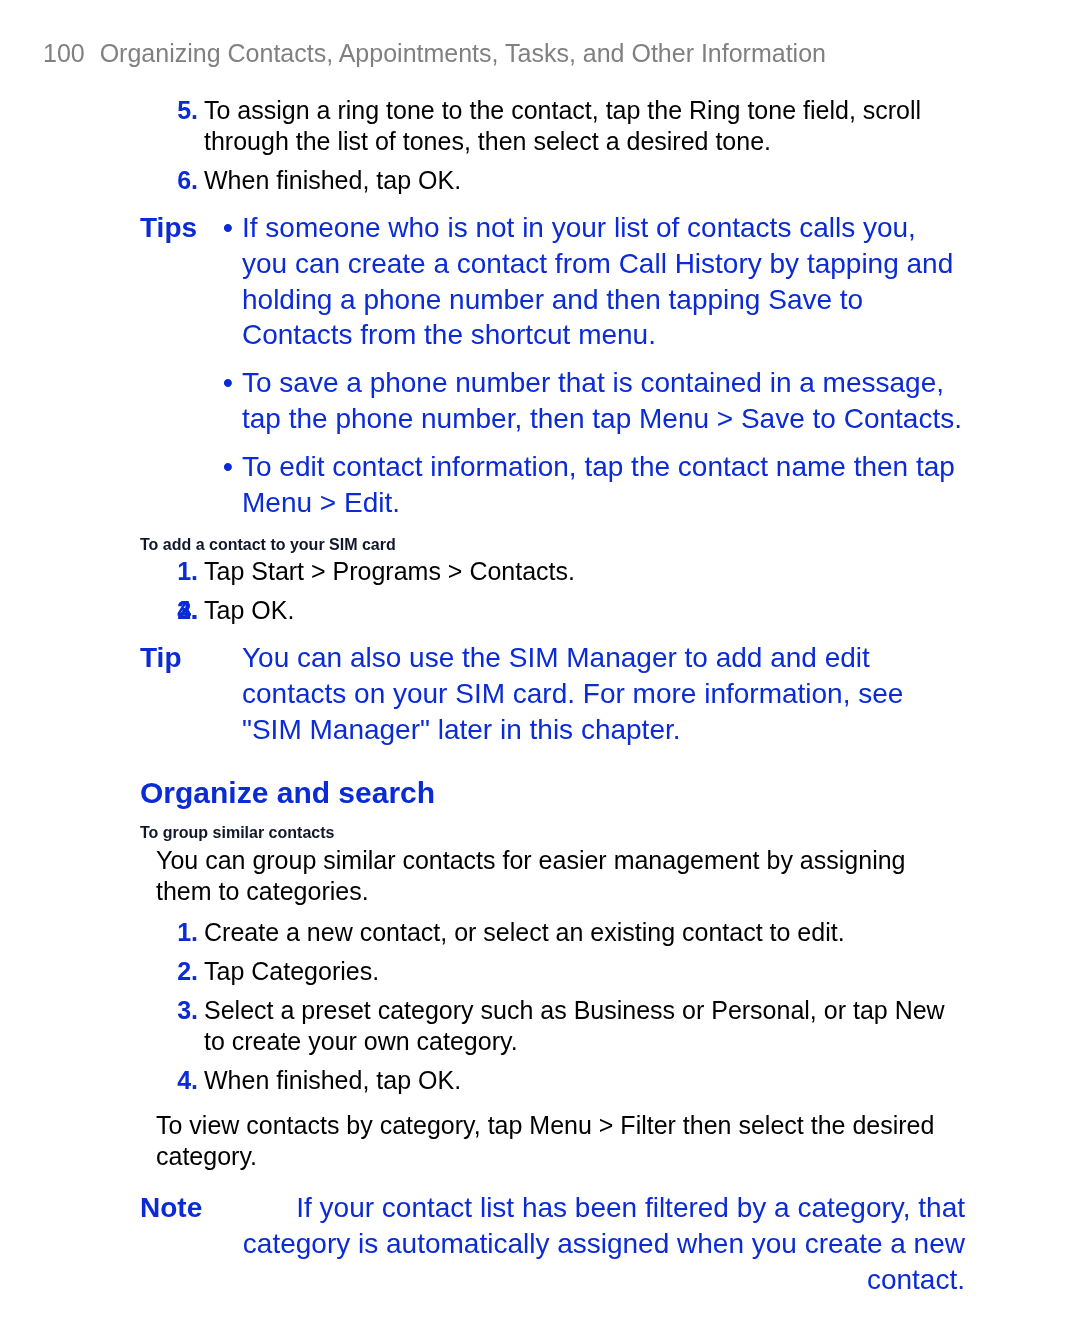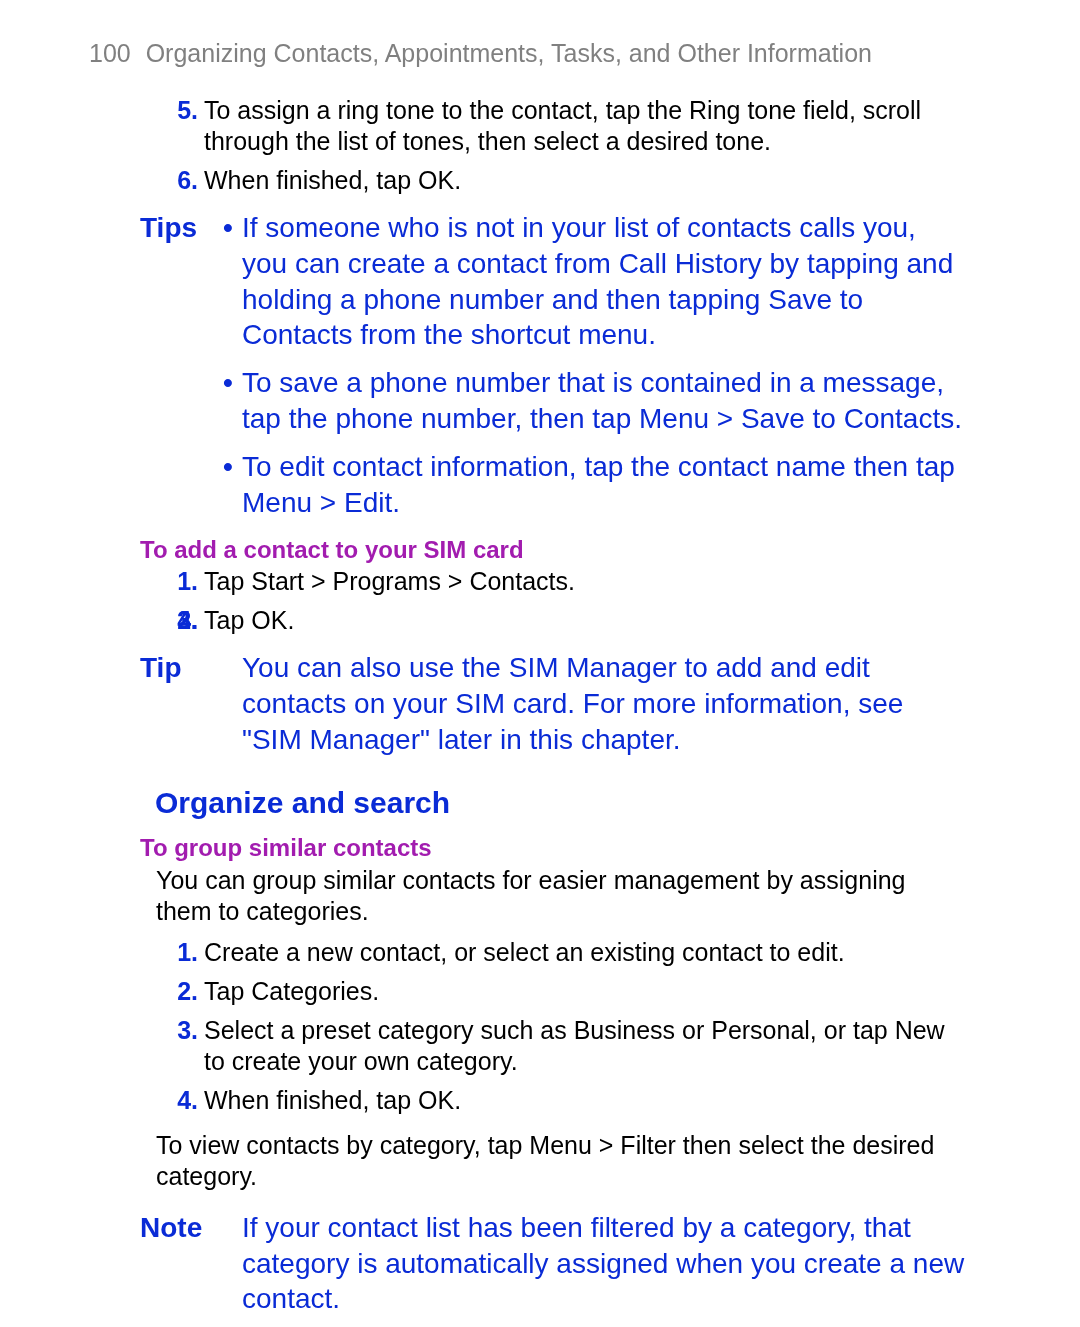--- a/index.html
+++ b/index.html
@@ -15,21 +15,21 @@
     box-sizing: border-box;
     padding: 38px 0 0 0;
     font-size: 25px;
     line-height: 1.24;
   }
 
   
   .page-header {
     color: #808080;
     font-size: 25px;
-    padding-left: 89px;
+    padding-left: 43px;
     margin-bottom: 26px;
   }
   .page-header .page-number {
     display: inline-block;
     margin-right: 8px;
   }
 
   .content {
     padding-left: 140px;
     padding-right: 115px;
@@ -89,26 +89,26 @@
   }
   .tipblock.plain {
     
   }
 
   
   h2.section {
     color: #0a2bd6;
     font-weight: 700;
     font-size: 30px;
-    margin: 26px 0 6px 15px;
+    margin: 26px 0 6px 0;
   }
   h3.subhead {
-    color: #a21caf;
-    font-weight: 700;
-    font-size: 24px;
+    color: #0f172a;
+    font-weight: 700;
+    font-size: 16px;
     margin: 12px 0 2px 0;
   }
   p.body {
     margin: 0 0 10px 16px;
   }
 
   b { font-weight: 400; }
 
 </style>
 </head>
@@ -208,18 +208,18 @@
       <span>
         <span>When finished, tap </span><b>OK</b><span>.</span>
       </span>
     </li>
   </ol>
 
   <p class="body">
     <span>To view contacts by category, tap </span><b>Menu &gt; Filter</b><span> then select the desired category.</span>
   </p>
 
-  <div class="tipblock" style="margin-top:18px;">
+  <div class="tipblock" style="margin-top:18px;text-align:right;">
     <span class="tip-label">Note</span>
     <span>If your contact list has been filtered by a category, that category is automatically assigned when you create a new contact.</span>
   </div>
 
 </div>
 
 </body></html>

